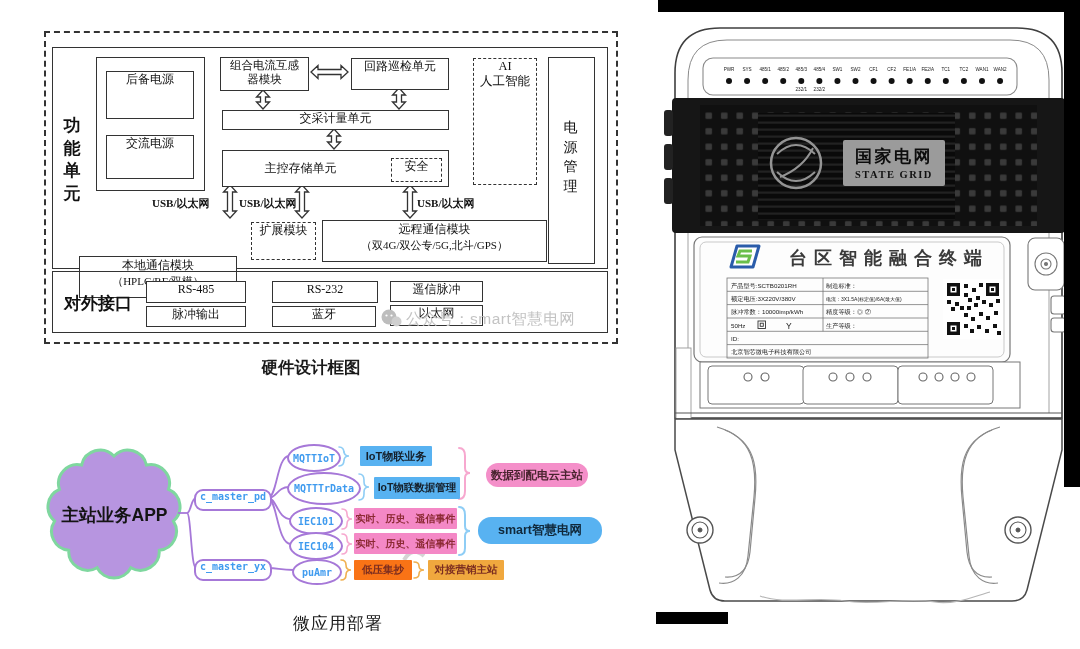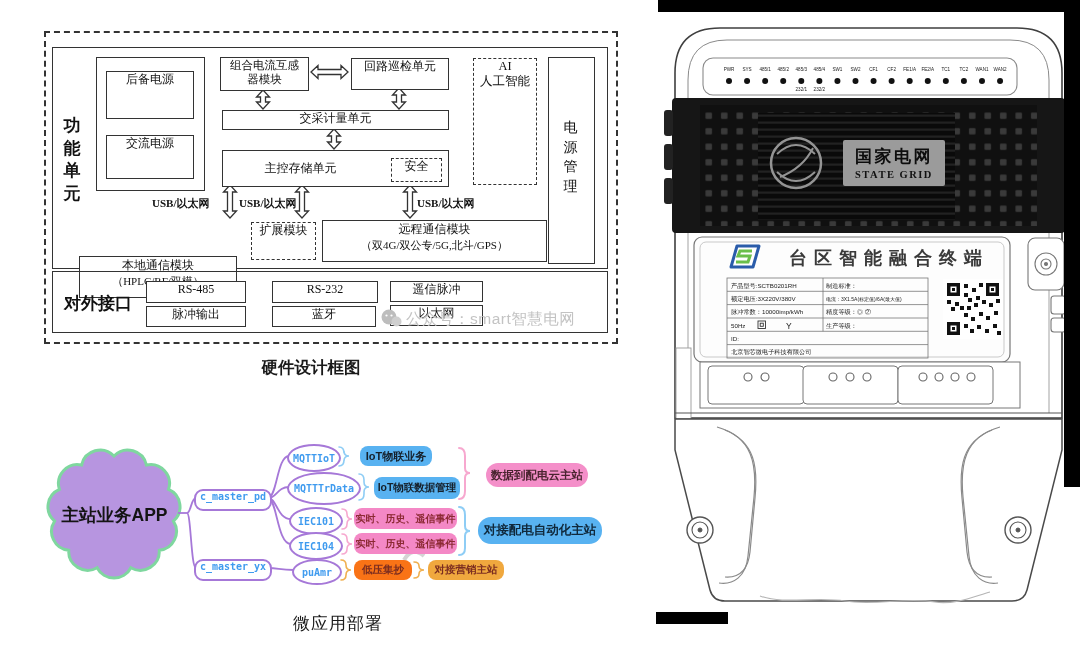--- a/index.html
+++ b/index.html
@@ -20,21 +20,21 @@
   
   .wm{position:absolute;display:flex;align-items:center;gap:4px;color:#c3c3c3;
       font-size:15.5px;letter-spacing:.5px;}
   
   .mm-node{position:absolute;border:2px solid #a678d8;border-radius:50%;background:#fff;
            display:flex;align-items:center;justify-content:center;
            font-family:"DejaVu Sans Mono",monospace;font-weight:bold;font-size:10px;color:#3f9bef;}
   .mm-branch{position:absolute;border:2px solid #a678d8;border-radius:9px;background:#fff;
              display:flex;align-items:flex-start;justify-content:center;
              font-family:"DejaVu Sans Mono",monospace;font-weight:bold;font-size:10px;color:#3f9bef;}
-  .mm-leaf{position:absolute;border-radius:8px;display:flex;align-items:center;justify-content:center;
+  .mm-leaf{position:absolute;border-radius:1px;display:flex;align-items:center;justify-content:center;
            font-weight:bold;}
   .mm-root{position:absolute;font-weight:bold;font-size:17.5px;color:#141414;text-align:center;}
 </style>
 </head>
 <body>
 
 <div id="canvas">
 
   <div class="abs" style="left:0;top:0;width:650px;height:400px;">
 
@@ -208,21 +208,21 @@
         <span>低压集抄</span>
       </div>
     <div class="mm-leaf" style="left:428px;top:160px;width:76px;height:20px;background:#f0a83e;font-size:10.5px;color:#7b2d20;">
         <span>对接营销主站</span>
       </div>
 
     <div class="mm-leaf" style="left:486px;top:63px;width:102px;height:24px;background:#f48fc9;font-size:11.5px;color:#4a2430;border-radius:12px;">
         <span>数据到配电云主站</span>
       </div>
     <div class="mm-leaf" style="left:478px;top:117px;width:124px;height:27px;background:#58b2f1;font-size:12.5px;color:#10293c;border-radius:13px;">
-        <span>对接配电自动化主站</span>
+        <span>smart智慧电网</span>
       </div>
 
     <div class="caption" style="left:278px;top:212px;width:120px;font-size:17px;font-weight:400;letter-spacing:1px;">微应用部署</div>
   </div>
 
   <svg class="abs" style="left:655px;top:0;" width="425" height="649" viewBox="0 0 425 649">
     <defs>
       <pattern id="matrix" width="15.5" height="15.5" patternUnits="userSpaceOnUse">
         <rect width="15.5" height="15.5" fill="#101010"></rect>
         <rect x="4" y="4" width="6.5" height="6.5" fill="#3a3a3a" rx="1"></rect>

